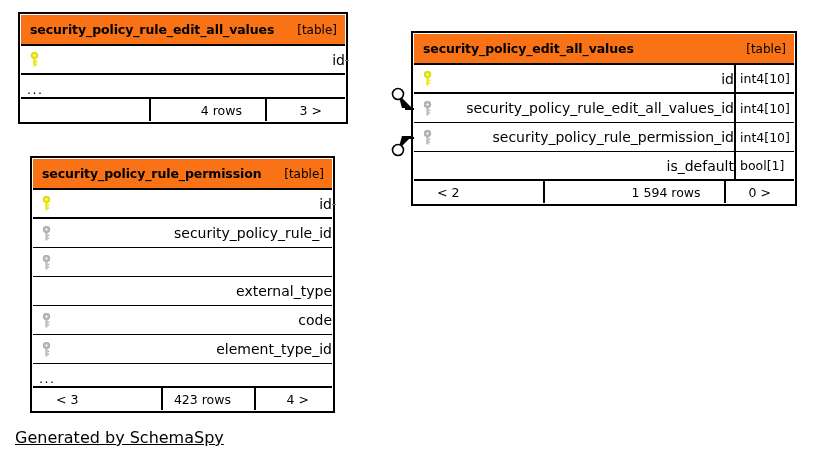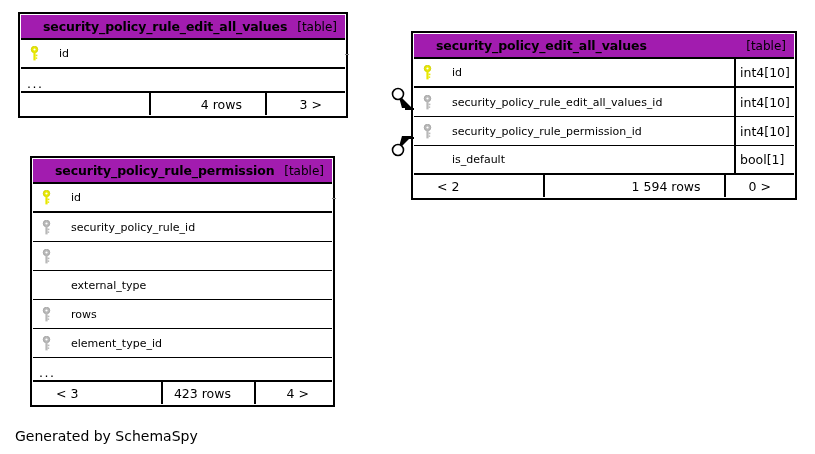--- a/index.html
+++ b/index.html
@@ -21,26 +21,26 @@
     position: absolute;
     background: #ffffff;
     border: 2px solid #000000;
     box-sizing: border-box;
   }
   .erd-table .tbl-inner {
     border: 1px solid #ffffff;
   }
 
   .tbl-header {
-    background: #a21caf;
+    background: #f97316;
     border-bottom: 2px solid #000000;
-    height: 25px;
-    display: flex;
-    align-items: center;
-    padding: 0 8px 0 22px;
+    height: 31px;
+    display: flex;
+    align-items: center;
+    padding: 0 8px 0 9px;
     box-sizing: border-box;
   }
   .tbl-name {
     font-weight: bold;
     font-size: 12.5px;
     letter-spacing: -0.1px;
     white-space: nowrap;
   }
   .tbl-tag {
     margin-left: auto;
@@ -62,25 +62,26 @@
     border-bottom-width: 2px;
   }
   .col-keycell {
     width: 26px;
     min-width: 26px;
     display: flex;
     align-items: center;
     justify-content: center;
   }
   .col-name {
-    font-size: 11px;
+    font-size: 14px;
     white-space: nowrap;
     padding-left: 12px;
     flex: 1 1 auto;
     overflow: hidden;
+    text-align: right;
   }
   .col-type {
     font-size: 12.5px;
     white-space: nowrap;
     border-left: 2px solid #000000;
     padding: 0 4px;
     height: 100%;
     display: flex;
     align-items: center;
     box-sizing: border-box;
@@ -140,22 +141,23 @@
   .connectors {
     position: absolute;
     left: 0; top: 0;
     width: 815px; height: 454px;
     pointer-events: none;
   }
 
   
   .caption {
     position: absolute;
-    font-size: 14px;
-    white-space: nowrap;
+    font-size: 16px;
+    white-space: nowrap;
+    text-decoration: underline;
   }
 </style>
 </head>
 <body>
 
 <div class="erd-table" id="table-0" style="left:18px; top:12px; width:330px;">
   <div class="tbl-inner">
 
     <div class="tbl-header">
       <span class="tbl-name">security_policy_rule_edit_all_values</span>
@@ -242,21 +244,21 @@
     <div class="col-row">
       <span class="col-keycell">
         <svg class="key-ico" width="9" height="15" viewBox="0 0 9 15">
           <circle cx="4.5" cy="3.5" r="3.3" fill="#b8b8b8" stroke="#9a9a9a" stroke-width="0.7"></circle>
           <circle cx="4.5" cy="3.5" r="1.1" fill="#ffffff"></circle>
           <rect x="3.4" y="6" width="2.2" height="8.4" fill="#b8b8b8"></rect>
           <rect x="5.6" y="8.6" width="1.8" height="1.6" fill="#b8b8b8"></rect>
           <rect x="5.6" y="11.4" width="1.6" height="1.5" fill="#b8b8b8"></rect>
         </svg>
       </span>
-      <span class="col-name">rows</span>
+      <span class="col-name">code</span>
     </div>
 
     <div class="col-row">
       <span class="col-keycell">
         <svg class="key-ico" width="9" height="15" viewBox="0 0 9 15">
           <circle cx="4.5" cy="3.5" r="3.3" fill="#b8b8b8" stroke="#9a9a9a" stroke-width="0.7"></circle>
           <circle cx="4.5" cy="3.5" r="1.1" fill="#ffffff"></circle>
           <rect x="3.4" y="6" width="2.2" height="8.4" fill="#b8b8b8"></rect>
           <rect x="5.6" y="8.6" width="1.8" height="1.6" fill="#b8b8b8"></rect>
           <rect x="5.6" y="11.4" width="1.6" height="1.5" fill="#b8b8b8"></rect>

